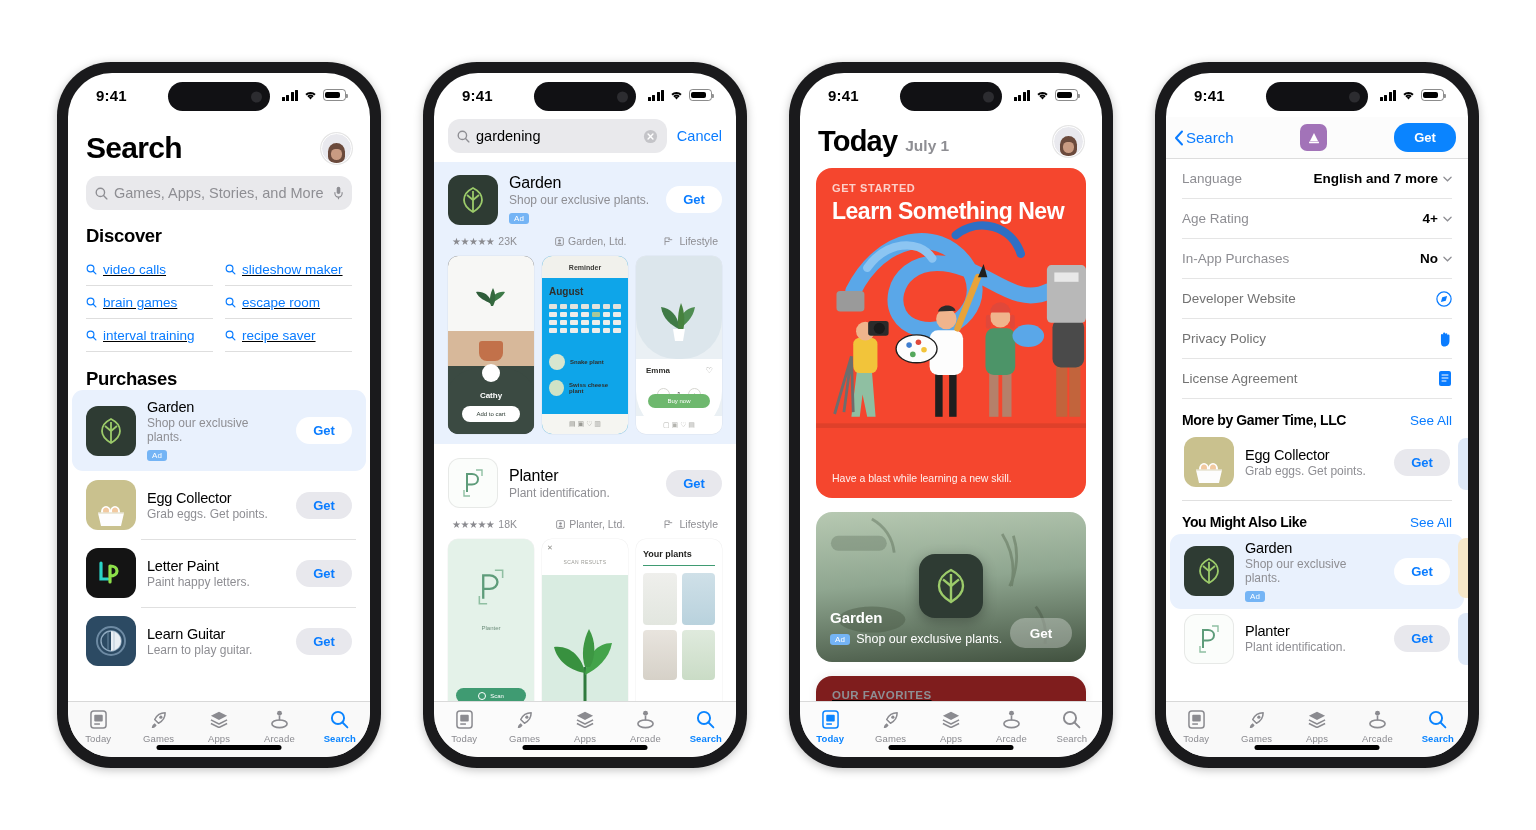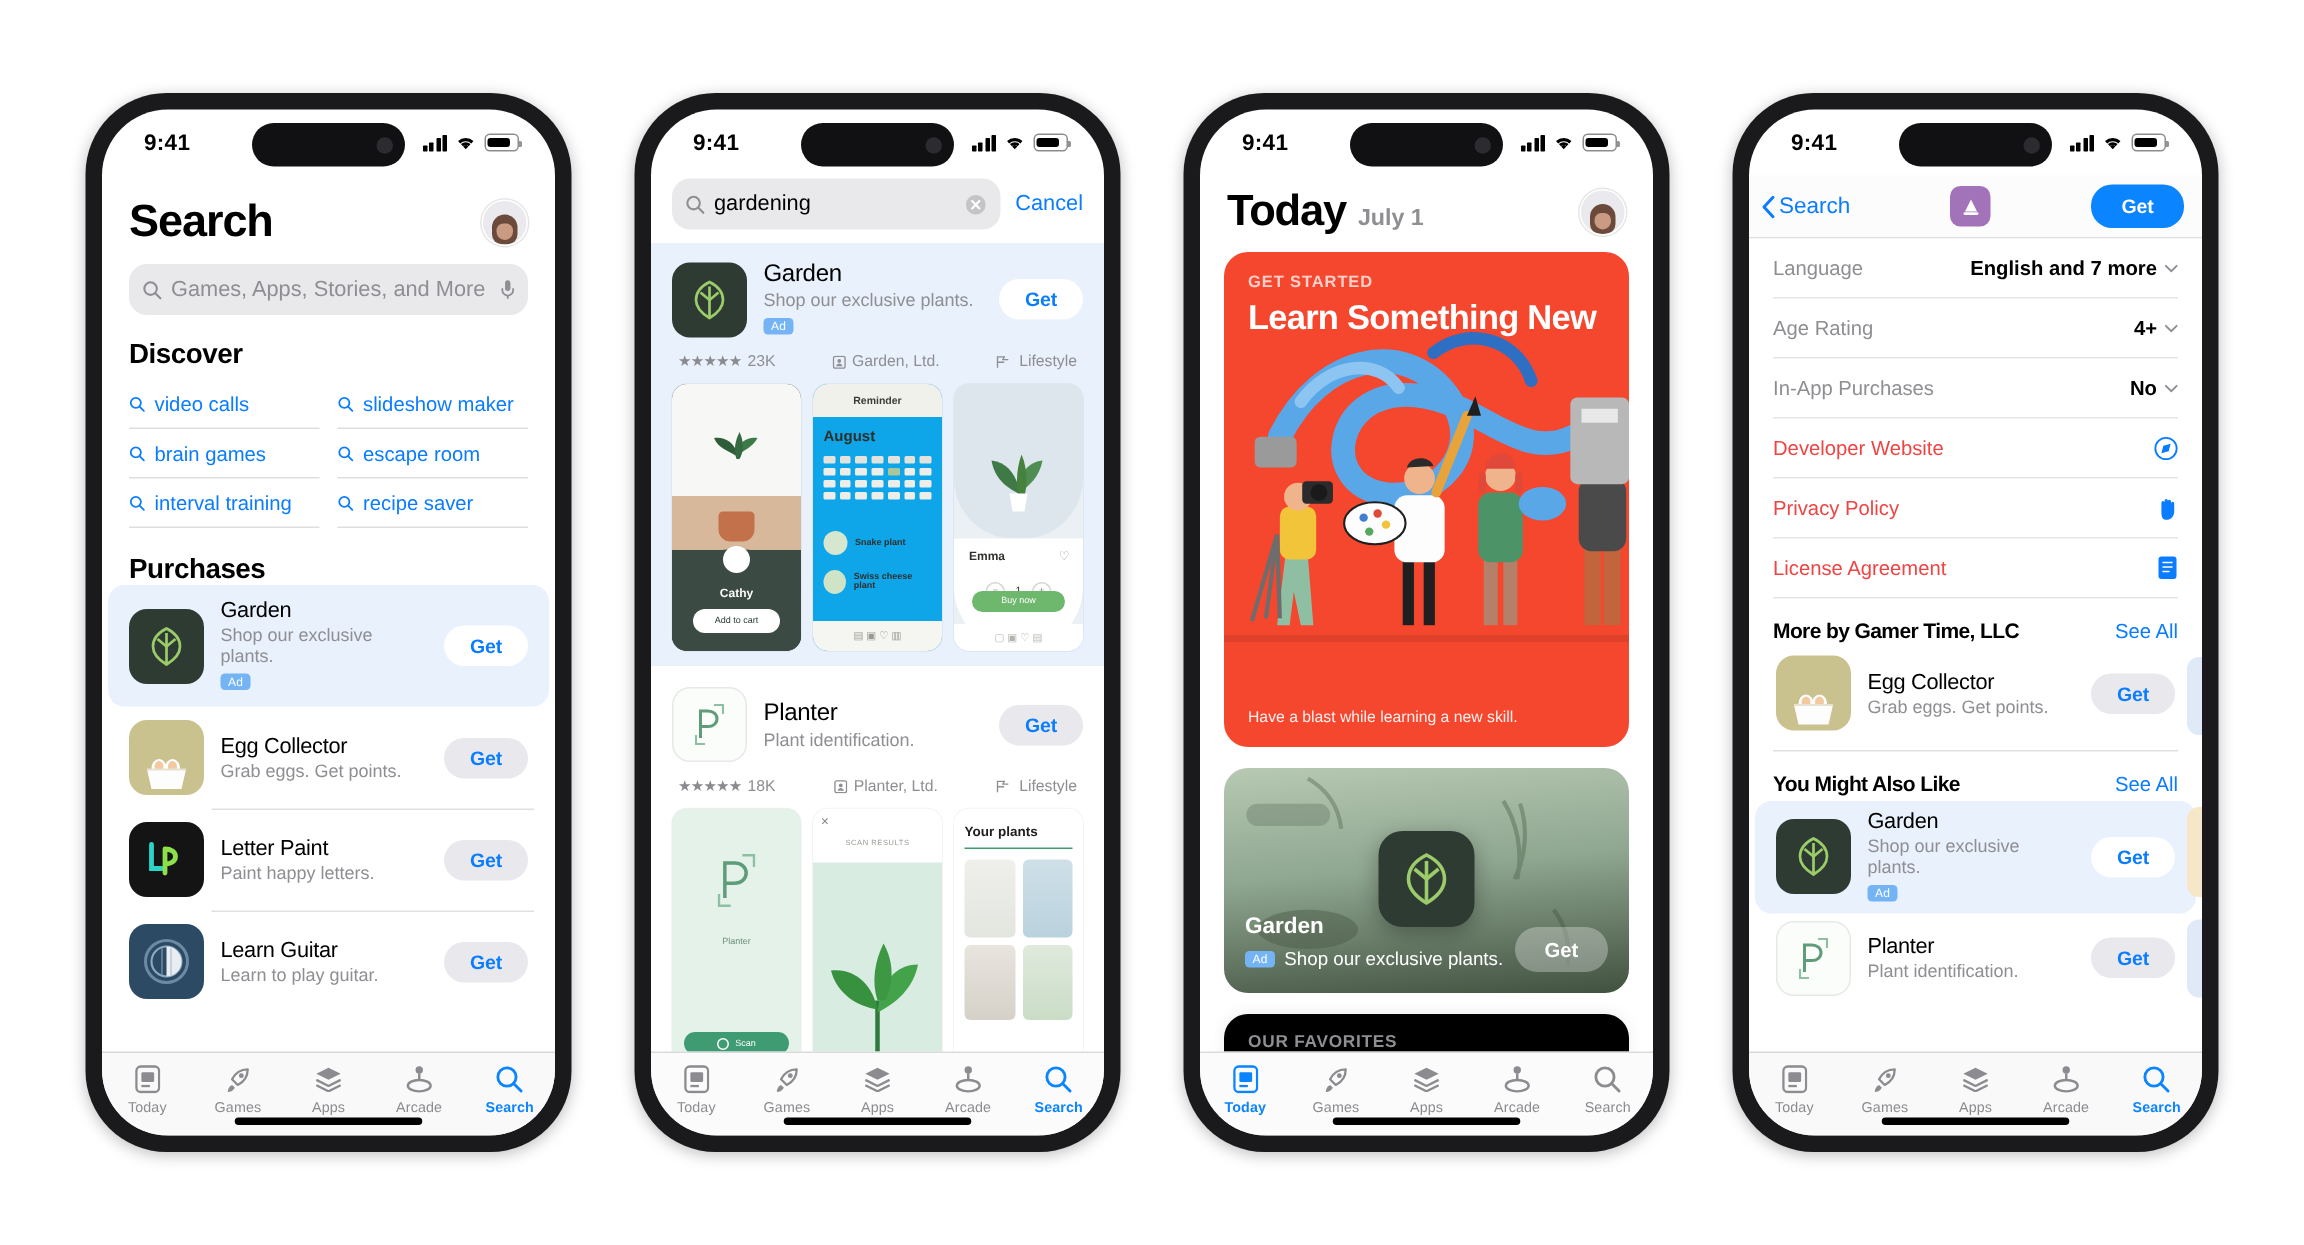--- a/index.html
+++ b/index.html
@@ -81,21 +81,21 @@
   .avatar .face { width: 17px; height: 20px; border-radius: 9px 9px 7px 7px; background: #6b4a3c; position: relative; }
   .avatar .face::after { content:""; position:absolute; left:3px; right:3px; top:6px; height:11px; background:#c99b82; border-radius:5px 5px 6px 6px; }
   .searchfield {
     margin-top: 11px; height: 34px; background: #e9e9ec; border-radius: 12px;
     display: flex; align-items: center; gap: 6px; padding: 0 9px;
   }
   .searchfield .txt { flex: 1; font-size: 14.5px; color: #8e8e93; }
   .searchfield .txt.filled { color: #000; }
   .sec-title { font-size: 18.5px; font-weight: bold; color: #000; letter-spacing: -.3px; }
   .discover { padding: 0 18px; margin-top: 15px; }
-  .dgrid { display: grid; grid-template-columns: 1fr 1fr; column-gap: 12px; margin-top: 6px; }
+  .dgrid { display: grid; grid-template-columns: 1fr 1fr; column-gap: 12px; margin-top: 6px; text-decoration: underline; }
   .dcell { display: flex; align-items: center; gap: 6px; padding: 9px 0 8px; border-bottom: .5px solid rgba(0,0,0,.13); font-size: 13.5px; color: #0a7cff; }
   .dcell svg { flex: none; }
 
   .suggested { padding: 0 0 0 0; margin-top: 16px; }
   .suggested > .sec-title { padding-left: 18px; }
   .approw { display: flex; align-items: center; gap: 11px; padding: 9px 14px; margin: 0 4px; position: relative; }
   .approw.ad { background: #e9f1fd; border-radius: 11px; }
   .approw + .approw::before { content:""; position:absolute; left: 69px; right: 10px; top: 0; height: .5px; background: rgba(0,0,0,.12); }
   .approw.ad + .approw::before { display:none; }
   .appicon { width: 50px; height: 50px; border-radius: 12px; flex: none; overflow: hidden; position: relative; }
@@ -151,36 +151,36 @@
     display: flex; align-items: center; justify-content: center; box-shadow: 0 4px 14px rgba(0,0,0,.3);
   }
   .adcard .cname { position: absolute; left: 14px; bottom: 36px; font-size: 15px; font-weight: bold; color: #fff; }
   .adcard .crow { position: absolute; left: 14px; bottom: 16px; display: flex; align-items: center; gap: 6px; }
   .adcard .csub { font-size: 12.5px; color: #fff; }
   .adcard .getglass {
     position: absolute; right: 14px; bottom: 14px; min-width: 62px; height: 30px; border-radius: 15px;
     background: rgba(255,255,255,.3); display: flex; align-items: center; justify-content: center;
     font-size: 13.5px; font-weight: bold; color: #fff;
   }
-  .favcard { margin: 14px 16px 0; background: #000000; border-radius: 16px 16px 0 0; box-shadow: 0 -1px 10px rgba(0,0,0,.07); padding: 13px 16px 20px; text-decoration: underline; }
+  .favcard { margin: 14px 16px 0; background: #7f1d1d; border-radius: 16px 16px 0 0; box-shadow: 0 -1px 10px rgba(0,0,0,.07); padding: 13px 16px 20px; text-decoration: underline; }
   .favlabel { font-size: 11.5px; font-weight: bold; color: #8e8e93; letter-spacing: .5px; }
 
   
   .navbar {
     height: 42px; flex: none; display: flex; align-items: center; justify-content: space-between;
     padding: 0 12px 0 8px; border-bottom: .5px solid rgba(0,0,0,.12); background: rgba(252,252,252,.96);
   }
   .backbtn { display: flex; align-items: center; gap: 2px; font-size: 15px; color: #0a7cff; }
   .navicon { width: 27px; height: 27px; border-radius: 7px; background: #a273b8; display:flex; align-items:center; justify-content:center; }
   .infolist { padding: 0 16px; }
   .inforow { display: flex; align-items: center; justify-content: space-between; height: 40px; border-bottom: .5px solid rgba(0,0,0,.1); }
   .infolabel { font-size: 13.5px; color: #8e8e93; }
   .infovalue { font-size: 13.5px; color: #000; font-weight: bold; display: flex; align-items: center; gap: 5px; padding-left: 44px; }
   .linkrow { display: flex; align-items: center; justify-content: space-between; height: 40px; border-bottom: .5px solid rgba(0,0,0,.1); }
-  .linkrow .lk { font-size: 13.5px; color: #ef4444; }
+  .linkrow .lk { font-size: 13.5px; color: #737373; }
   .sechead { display: flex; align-items: baseline; justify-content: space-between; padding: 13px 16px 4px; }
   .sechead .h { font-size: 14px; font-weight: bold; letter-spacing: -.4px; }
   .seeall { font-size: 13.5px; color: #0a7cff; }
   .divider { height: .5px; background: rgba(0,0,0,.12); margin: 8px 16px 0; }
   .peek { position: absolute; right: 0; width: 10px; border-radius: 8px 0 0 8px; }
 </style>
 </head>
 <body>
 
 <div class="stage">

